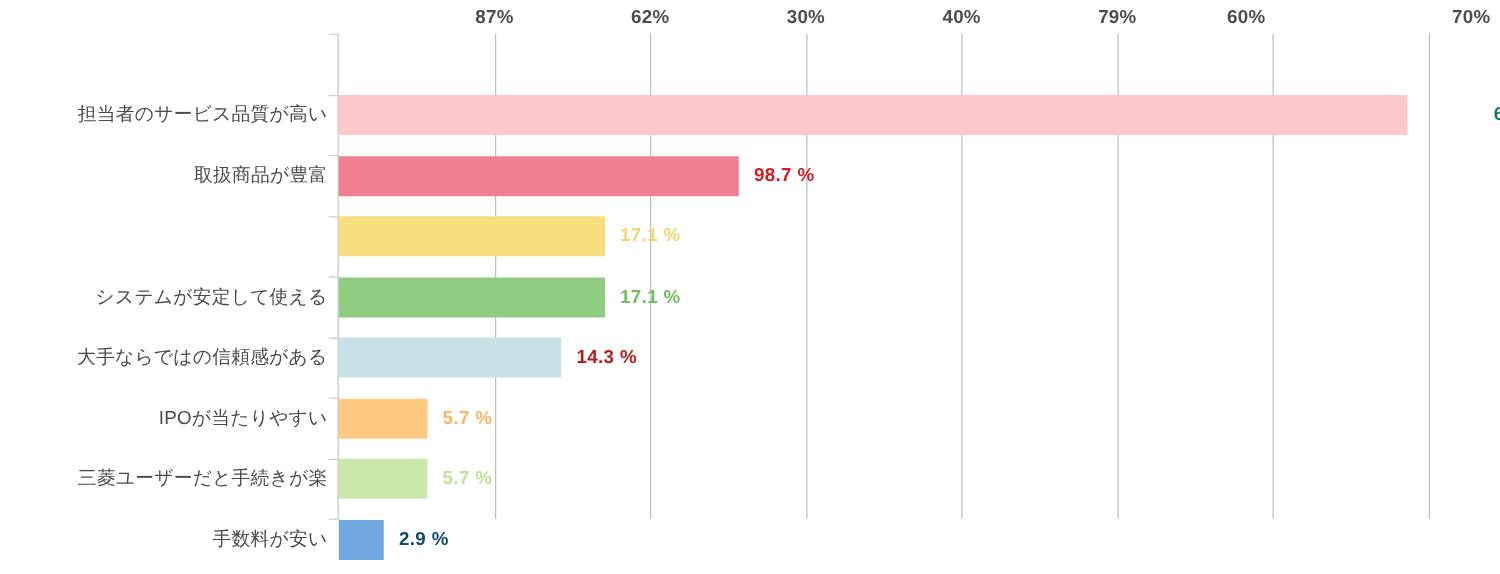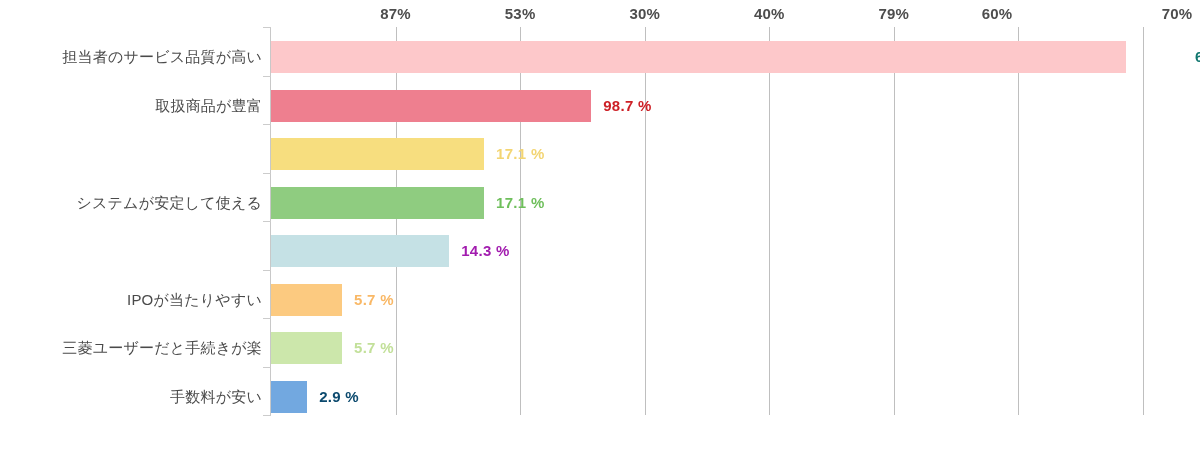--- a/index.html
+++ b/index.html
@@ -69,20 +69,21 @@
     height: 1px;
     background: #cccccc;
   }
 
   
   .row {
     position: absolute;
     left: 0;
     width: 1200px;
     height: 20px;
+    margin-top: 35px;
   }
   .cat-label {
     position: absolute;
     left: 0;
     width: 262px;
     height: 32px;
     line-height: 32px;
     text-align: right;
     font-size: 15px;
     color: #4a4a4a;
@@ -106,21 +107,21 @@
     letter-spacing: 0.3px;
   }
 </style>
 </head>
 <body>
 
 <div id="chart-root">
 
   <div>
     <div class="tick-label" id="tick-0" style="left: 395.571px;">87%</div>
-    <div class="tick-label" id="tick-1" style="left: 520.143px;">53%</div>
+    <div class="tick-label" id="tick-1" style="left: 520.143px;">62%</div>
     <div class="tick-label" id="tick-2" style="left: 644.714px;">30%</div>
     <div class="tick-label" id="tick-3" style="left: 769.286px;">40%</div>
     <div class="tick-label" id="tick-4" style="left: 893.857px;">79%</div>
     <div class="tick-label" id="tick-5" style="left: 997px;">60%</div>
     <div class="tick-label" id="tick-6" style="left: 1177px;">70%</div>
   </div>
 
   <div class="plot-area" id="gridlines">
       <div class="gridline" style="left: 124.571px;"></div>
       <div class="gridline" style="left: 249.143px;"></div>
@@ -159,22 +160,23 @@
       <div class="row" style="top: 138px;">
         <div class="bar" style="width: 213.017px; background: rgb(247, 222, 127);"></div>
         <div class="bar-value" style="left: 496.017px; color: rgb(243, 213, 115);">17.1 %</div>
       </div>
       <div class="row" style="top: 186.5px;">
         <div class="cat-label">システムが安定して使える</div>
         <div class="bar" style="width: 213.017px; background: rgb(143, 204, 128);"></div>
         <div class="bar-value" style="left: 496.017px; color: rgb(111, 191, 92);">17.1 %</div>
       </div>
       <div class="row" style="top: 235px;">
+        <div class="cat-label">大手ならではの信頼感がある</div>
         <div class="bar" style="width: 178.137px; background: rgb(197, 225, 229);"></div>
-        <div class="bar-value" style="left: 461.137px; color: #a21caf;">14.3 %</div>
+        <div class="bar-value" style="left: 461.137px; color: #b91c1c;">14.3 %</div>
       </div>
       <div class="row" style="top: 283.5px;">
         <div class="cat-label">IPOが当たりやすい</div>
         <div class="bar" style="width: 71.0057px; background: rgb(252, 202, 128);"></div>
         <div class="bar-value" style="left: 354.006px; color: rgb(249, 184, 102);">5.7 %</div>
       </div>
       <div class="row" style="top: 332px;">
         <div class="cat-label">三菱ユーザーだと手続きが楽</div>
         <div class="bar" style="width: 71.0057px; background: rgb(204, 231, 171);"></div>
         <div class="bar-value" style="left: 354.006px; color: rgb(194, 224, 153);">5.7 %</div>

